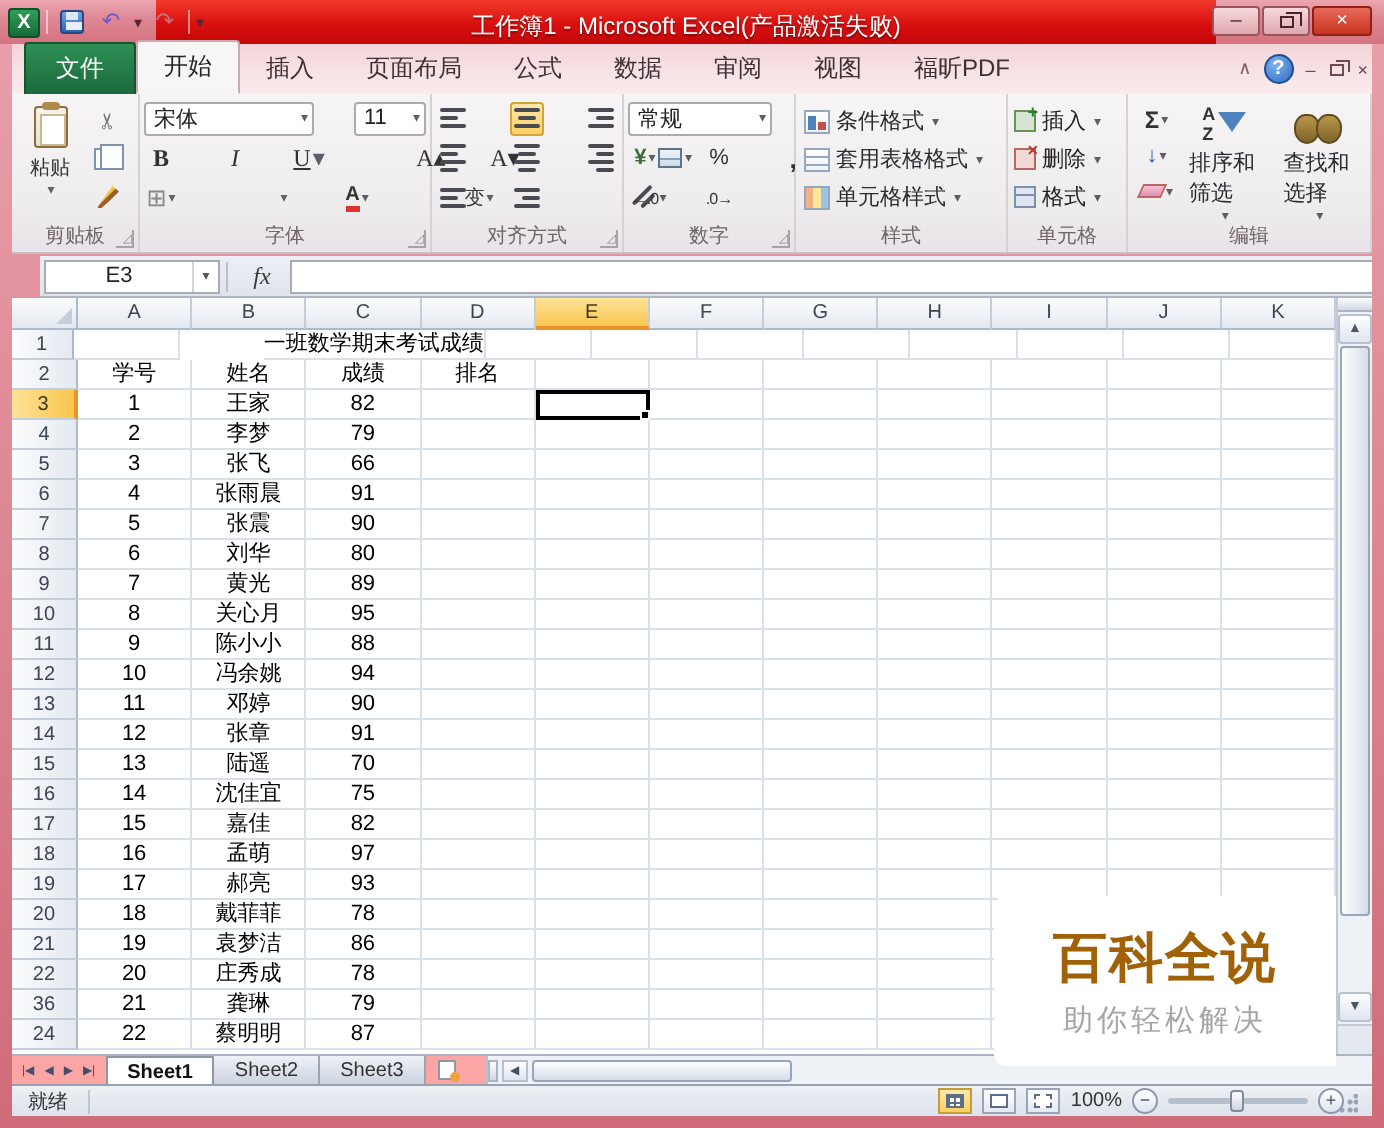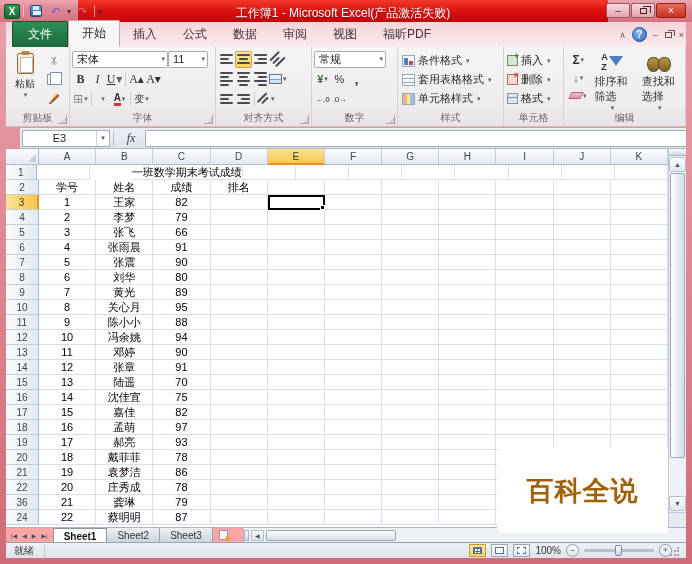--- a/index.html
+++ b/index.html
@@ -54,21 +54,21 @@
   .miniwin .dbl { width:7px; height:6px; border:1px solid #6b4c52; position:relative; }
   .miniwin .dbl:before{ content:""; position:absolute; left:2px; top:-3px; width:6px; height:5px; border:1px solid #6b4c52; border-left:none; border-bottom:none;}
 
   
   .ribbon { position:absolute; top:47px; left:6px; right:6px; height:80px;
     background:linear-gradient(#f6f4f5,#efecee 70%,#e7e3e6); border-bottom:1px solid #c7bfc3; display:flex; }
   .rgroup { position:relative; height:100%; border-right:1px solid #d8d0d4; padding:2px 2px 13px 2px; }
   .rgroup-label { position:absolute; bottom:1px; left:0; right:0; text-align:center; font-size:10px; color:#6e6469;margin-top:25px; }
   .dlg { position:absolute; right:2px; bottom:2px; width:9px; height:9px; border:1px solid #9b9198; border-top:none; border-left:none; opacity:.8;}
   .dlg:before { content:"◿"; font-size:6px; color:#84787e; position:absolute; right:0; bottom:0; line-height:1;}
-  .rrow { display:flex; align-items:center; gap:0; height:20px; }
+  .rrow { display:flex; align-items:center; gap:20px; height:20px; }
   .smallbtn { display:flex; align-items:center; justify-content:center; min-width:17px; height:17px;
     border-radius:2px; font-size:10px; color:#333; }
   .dd { font-size:7px; color:#5e5e66; margin-left:1px; }
   .hl { background:linear-gradient(#ffe7a8,#fcd161); border:1px solid #d2a43c; border-radius:2px; }
 
   
   .g-clip { width:64px; }
   .pastebig { float:left; width:30px; height:58px; margin:2px 1px 0 2px; display:flex; flex-direction:column; align-items:center; justify-content:flex-start; border-radius:3px; }
   .clipboard { width:17px; height:21px; background:linear-gradient(#f7f3ec,#e8e2d4); border:1px solid #8c6d3f; border-radius:2px; position:relative; margin-top:2px;}
   .clipboard:before { content:""; position:absolute; left:3px; top:-3px; width:9px; height:4px; background:#b08a4c; border-radius:2px; }
@@ -250,20 +250,21 @@
         </span>
       <span class="winbtn close">×</span>
     </div>
   </div>
 
   <div class="tabrow">
     <div id="tabs-container" style="display:flex;align-items:flex-end;">
         <span class="rtab file">文件</span>
         <span class="rtab active">开始</span>
         <span class="rtab">插入</span>
+        <span class="rtab">页面布局</span>
         <span class="rtab">公式</span>
         <span class="rtab">数据</span>
         <span class="rtab">审阅</span>
         <span class="rtab">视图</span>
         <span class="rtab">福昕PDF</span>
       </div>
     <div class="tabrow-right">
       <span class="chev">∧</span>
       <span class="helpbtn">?</span>
       <span class="miniwin">
@@ -949,15 +950,16 @@
       <span class="ztrack">
           <span class="zthumb"></span>
         </span>
       <span class="zbtn">+</span>
     </span>
     <span class="grip"></span>
   </div>
 
   <div class="watermark">
     <span class="wm-title" id="wm-title" style="color: #a16207;">百科全说</span>
+    <span class="wm-sub">助你轻松解决</span>
   </div>
 
 </div>
 
 </body></html>

